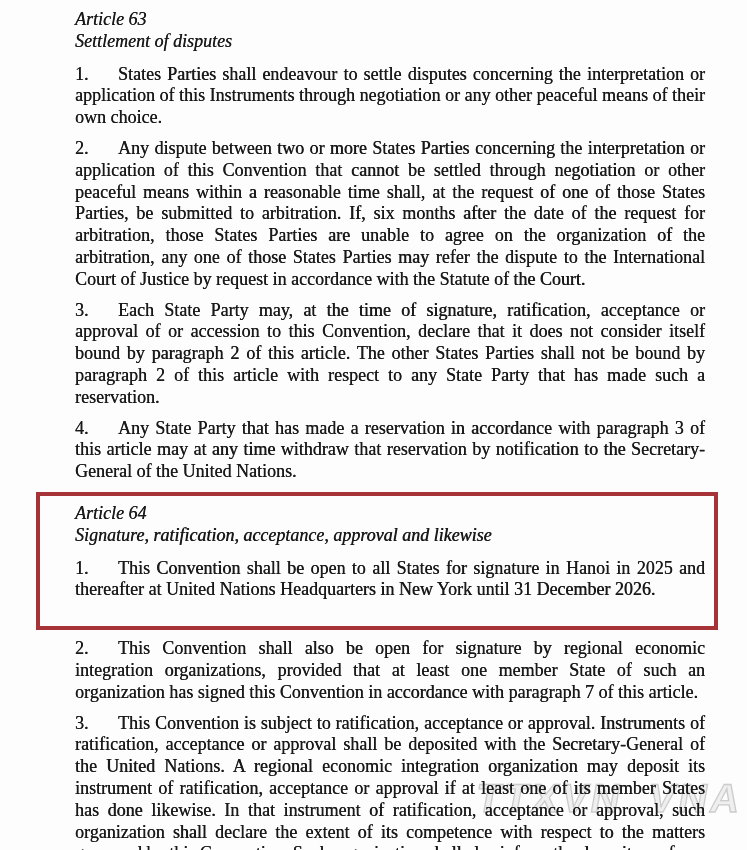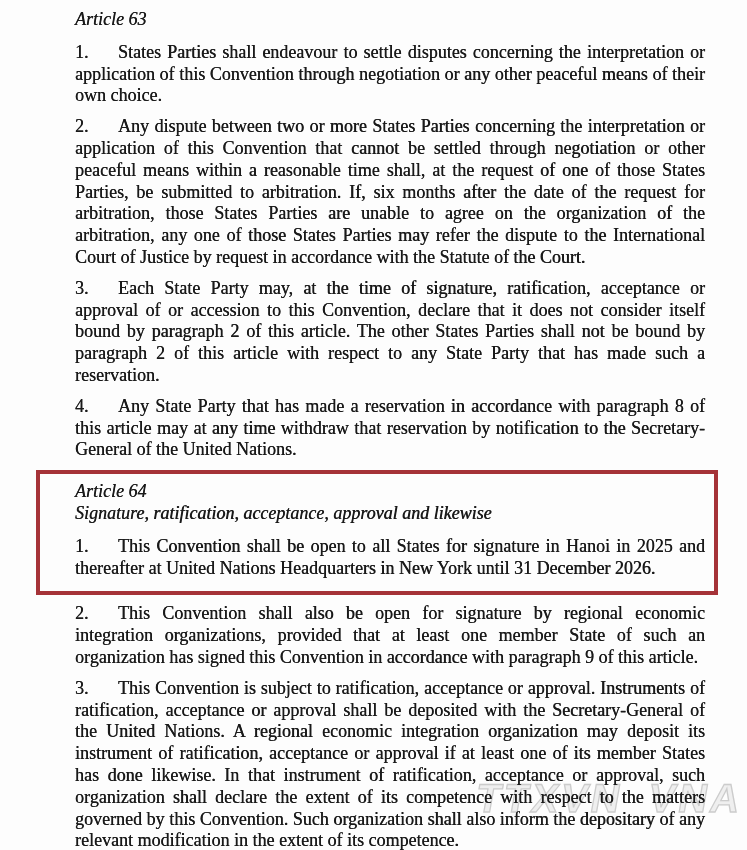--- a/index.html
+++ b/index.html
@@ -22,21 +22,21 @@
   .heading { font-style:italic; margin:0 0 11px 0; }
   .heading .hline { text-align:left; }
   p.para { margin:0 0 9px 0; }
   .pnum { display:inline-block; width:43px; font-style:normal; }
   .redbox {
     border:4px solid #a53338;
     margin:2px -13px 8px -39px;
     padding:7px 9px 9px 35px;
     font-family:Liberation Serif, serif;
   }
-  .redbox p.para { margin-bottom:3px; }
+  .redbox p.para { margin-bottom:16px; }
   .watermark {
     position:absolute; z-index:0;
     right:4px; top:776px;
     display:flex; gap:26px;
     font-family:"Liberation Sans", sans-serif;
     font-weight:bold; font-size:40px; letter-spacing:3px;
     color:#efefef;
     -webkit-text-stroke:1.3px #cccccc;
     transform:skewX(-10deg);
     user-select:none;
@@ -49,36 +49,37 @@
 
   <div class="watermark">
     <span>TTXVN</span>
     <span>VNA</span>
   </div>
 
   <div class="content">
 
     <div class="heading">
       <div class="hline">Article 63</div>
+      <div class="hline">Settlement of disputes</div>
     </div>
 
-    <p class="para"><span class="pnum">1.</span><span>States Parties shall endeavour to settle disputes concerning the interpretation or application of this Convention through negotiation or any other peaceful means of their own choice.</span></p>
+    <p class="para"><span class="pnum">1.</span><span>States Parties shall endeavour to settle disputes concerning the interpretation or application of this Instruments through negotiation or any other peaceful means of their own choice.</span></p>
 
     <p class="para"><span class="pnum">2.</span><span>Any dispute between two or more States Parties concerning the interpretation or application of this Convention that cannot be settled through negotiation or other peaceful means within a reasonable time shall, at the request of one of those States Parties, be submitted to arbitration. If, six months after the date of the request for arbitration, those States Parties are unable to agree on the organization of the arbitration, any one of those States Parties may refer the dispute to the International Court of Justice by request in accordance with the Statute of the Court.</span></p>
 
     <p class="para"><span class="pnum">3.</span><span>Each State Party may, at the time of signature, ratification, acceptance or approval of or accession to this Convention, declare that it does not consider itself bound by paragraph 2 of this article. The other States Parties shall not be bound by paragraph 2 of this article with respect to any State Party that has made such a reservation.</span></p>
 
-    <p class="para"><span class="pnum">4.</span><span>Any State Party that has made a reservation in accordance with paragraph 8 of this article may at any time withdraw that reservation by notification to the Secretary-General of the United Nations.</span></p>
+    <p class="para"><span class="pnum">4.</span><span>Any State Party that has made a reservation in accordance with paragraph 3 of this article may at any time withdraw that reservation by notification to the Secretary-General of the United Nations.</span></p>
 
     <div class="redbox">
       <div class="heading">
         <div class="hline">Article 64</div>
         <div class="hline">Signature, ratification, acceptance, approval and likewise</div>
       </div>
       <p class="para"><span class="pnum">1.</span><span>This Convention shall be open to all States for signature in Hanoi in 2025 and thereafter at United Nations Headquarters in New York until 31 December 2026.</span></p>
     </div>
 
-    <p class="para"><span class="pnum">2.</span><span>This Convention shall also be open for signature by regional economic integration organizations, provided that at least one member State of such an organization has signed this Convention in accordance with paragraph 9 of this article.</span></p>
+    <p class="para"><span class="pnum">2.</span><span>This Convention shall also be open for signature by regional economic integration organizations, provided that at least one member State of such an organization has signed this Convention in accordance with paragraph 7 of this article.</span></p>
 
     <p class="para"><span class="pnum">3.</span><span>This Convention is subject to ratification, acceptance or approval. Instruments of ratification, acceptance or approval shall be deposited with the Secretary-General of the United Nations. A regional economic integration organization may deposit its instrument of ratification, acceptance or approval if at least one of its member States has done likewise. In that instrument of ratification, acceptance or approval, such organization shall declare the extent of its competence with respect to the matters governed by this Convention. Such organization shall also inform the depositary of any relevant modification in the extent of its competence.</span></p>
 
   </div>
 </div>
 
 </body></html>

